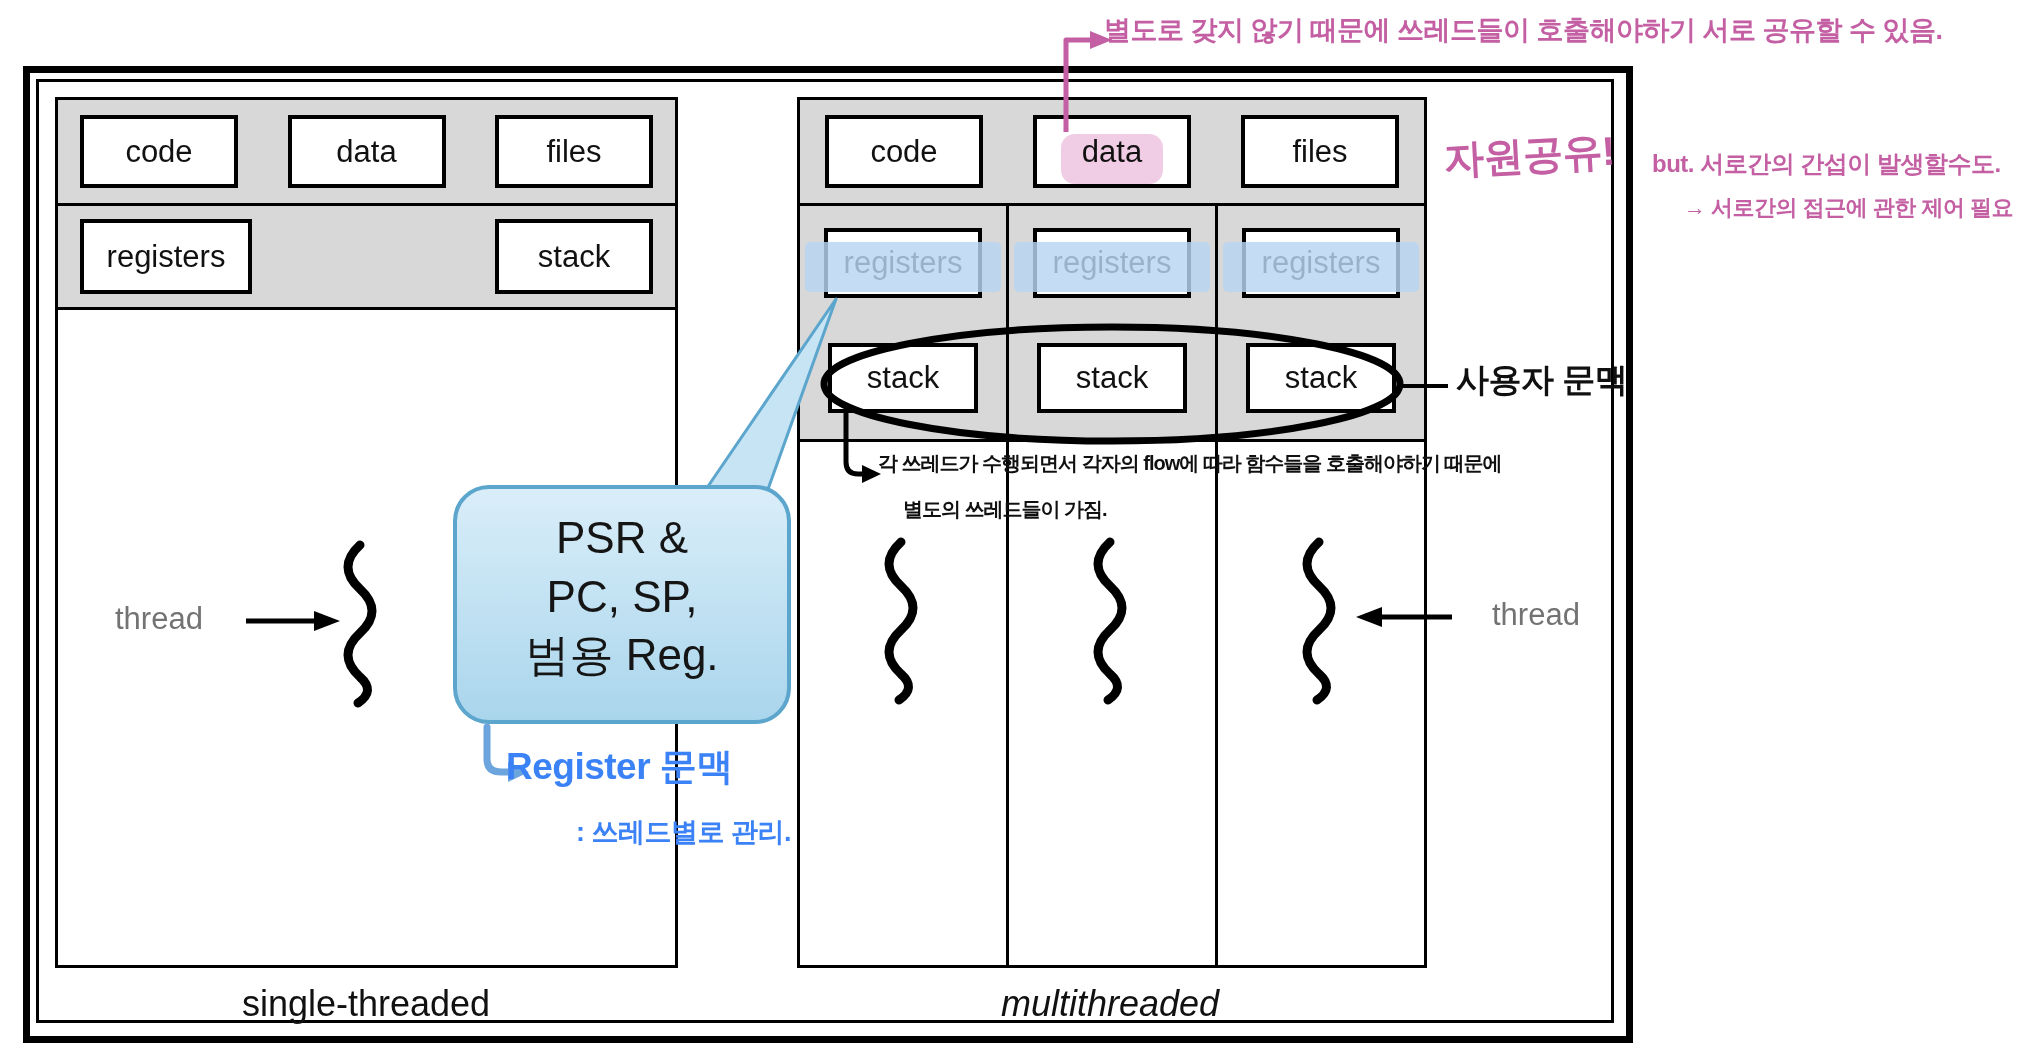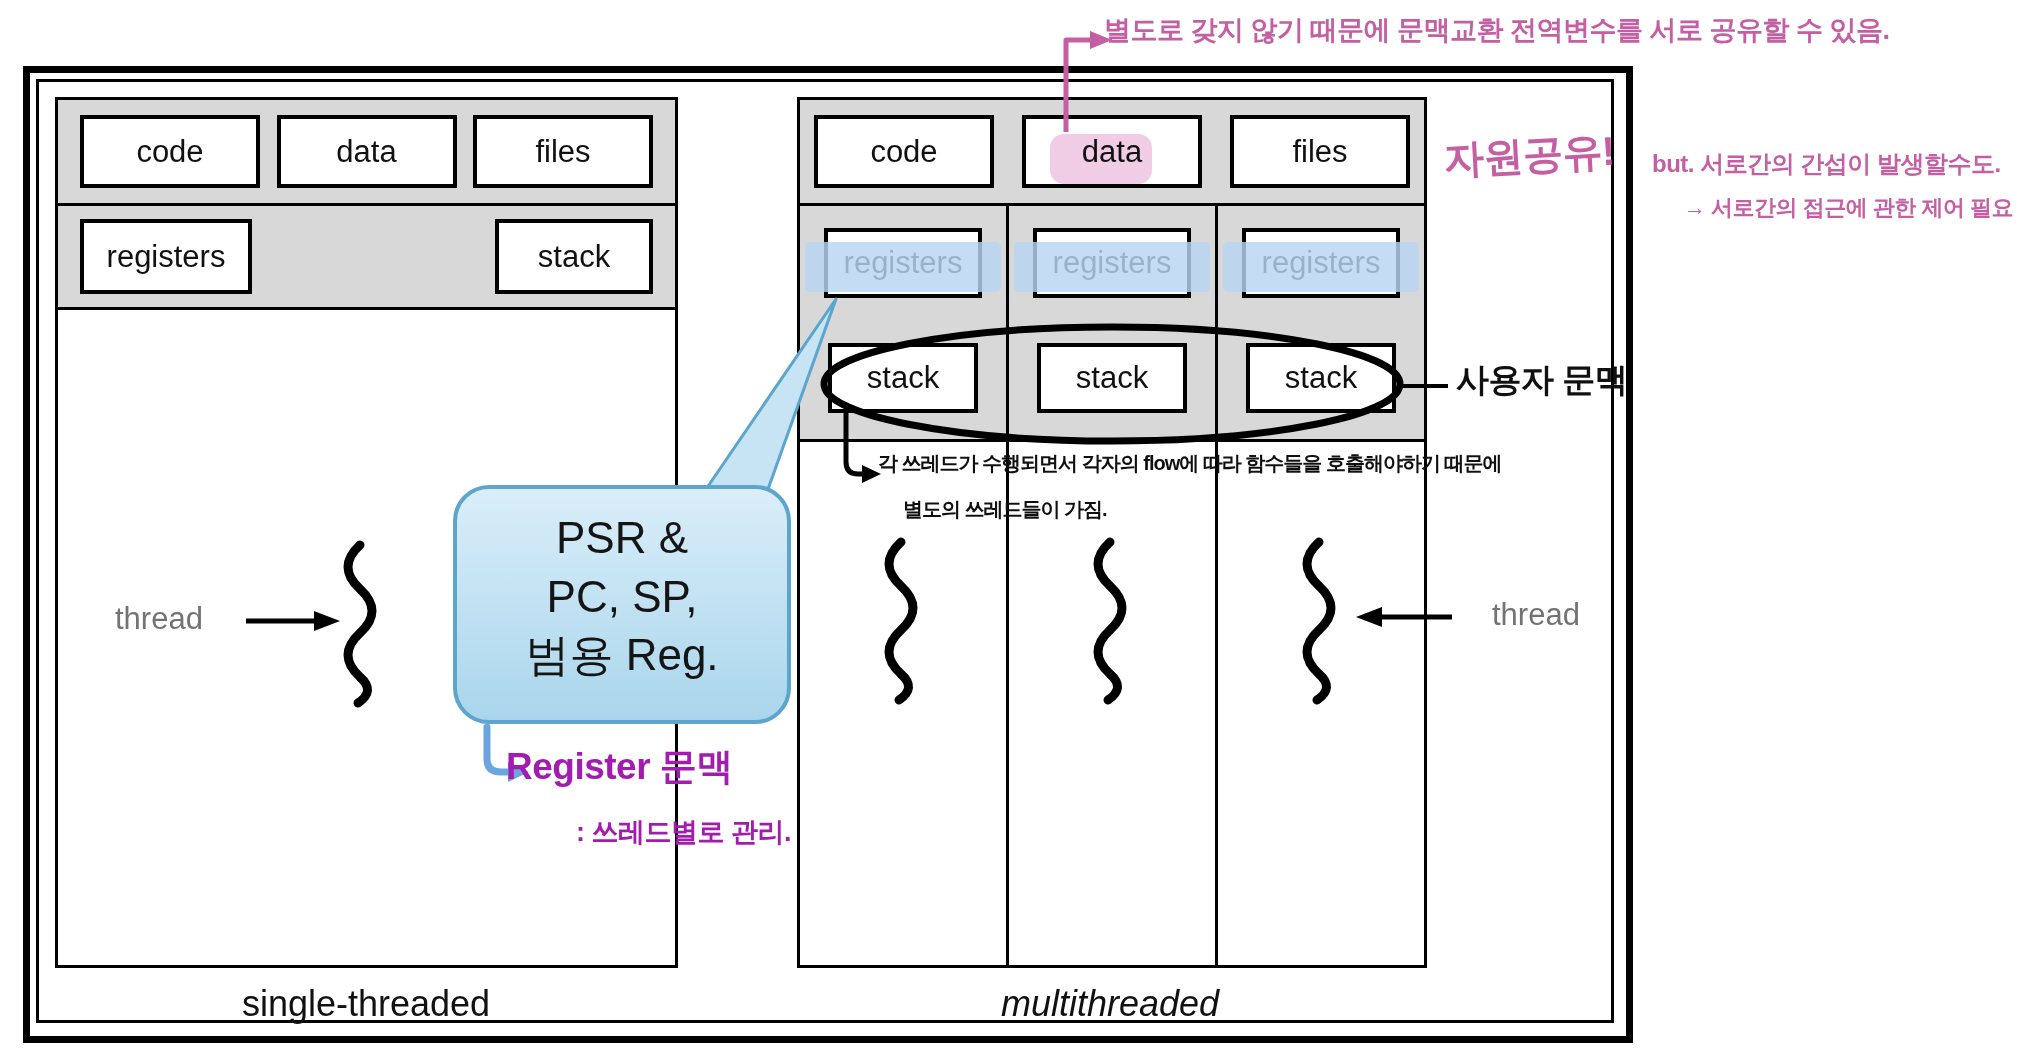--- a/index.html
+++ b/index.html
@@ -16,21 +16,21 @@
   .panel-right{left:797px;width:624px;height:865px;}
 
   .gray-row{background:#d8d8d8;border-bottom:3px solid #000;display:flex;align-items:center;}
   .hdr-row{height:103px;justify-content:space-between;padding:0 22px;}
   .hdr-row-cols{height:103px;padding:0;}
   .hdr-cell{flex:1;display:flex;justify-content:center;}
   .reg-row{height:101px;justify-content:space-between;padding:0 22px;}
 
   .box{background:#fff;border:4px solid #000;display:flex;align-items:center;justify-content:center;
        font-size:31px;color:#111;position:relative;box-sizing:border-box;}
-  .box-h{width:180px;height:73px;}
+  .box-h{width:158px;height:73px;}
   .box-reg-l{width:172px;height:75px;}
   .box-st-l{width:158px;height:75px;}
 
   
   .cols{display:flex;height:calc(100% - 106px);}
   .col{flex:1;position:relative;background:#fff;}
   .col + .col{border-left:3px solid #000;}
   .col-top{height:233px;background:#d8d8d8;border-bottom:3px solid #000;position:relative;
            display:flex;flex-direction:column;align-items:center;}
   .box-reg-c{width:158px;height:70px;margin-top:22px;z-index:1;}
@@ -44,21 +44,21 @@
   
   .caption{position:absolute;top:983px;transform:translateX(-50%);font-size:36px;color:#111;z-index:2;text-align:center;}
 
   
   .overlay{position:absolute;left:0;top:0;width:2038px;height:1060px;z-index:5;pointer-events:none;}
 
   
   .ann{position:absolute;z-index:6;white-space:nowrap;pointer-events:none;}
   .hand{letter-spacing:-0.5px;}
   .pink{color:#c35fa2;font-weight:700;}
-  .blue{color:#a21caf;font-weight:700;}
+  .blue{color:#3b82f6;font-weight:700;}
   .black-hand{color:#101010;font-weight:700;}
   .serif-label{font-size:31px;color:#737373;}
 
   .bubble-text{position:absolute;left:455px;top:509px;width:334px;z-index:6;text-align:center;
                font-size:44px;line-height:1.33;color:#151515;pointer-events:none;}
 </style>
 </head>
 <body>
 
 <div class="stage">
@@ -186,21 +186,21 @@
     <polygon points="700,498 836,299 762,506" fill="#c6e4f4" stroke="#5ca5cd" stroke-width="3" stroke-linejoin="round"></polygon>
     <rect x="455" y="487" width="334" height="235" rx="34" fill="url(#bubbleGrad)" stroke="#5ca5cd" stroke-width="4"></rect>
   </svg>
 
   <div class="bubble-text">
     <div>PSR &amp;</div>
     <div>PC, SP,</div>
     <div>범용 Reg.</div>
   </div>
 
-  <div class="ann hand pink" style="left:1104px;top:12px;font-size:27px;">별도로 갖지 않기 때문에 문맥교환 전역변수를 서로 공유할 수 있음.</div>
+  <div class="ann hand pink" style="left:1104px;top:12px;font-size:27px;">별도로 갖지 않기 때문에 쓰레드들이 호출해야하기 서로 공유할 수 있음.</div>
 
   <div class="ann hand pink" style="left:1444px;top:128px;font-size:40px;transform:rotate(-3deg);">자원공유!</div>
 
   <div class="ann hand pink" style="left:1652px;top:148px;font-size:24px;">but. 서로간의 간섭이 발생할수도.</div>
   <div class="ann hand pink" style="left:1684px;top:193px;font-size:22px;">→ 서로간의 접근에 관한 제어 필요</div>
 
   <div class="ann hand black-hand" style="left:1456px;top:358px;font-size:33px;">사용자 문맥</div>
 
   <div class="ann hand black-hand" style="left:878px;top:450px;font-size:20px;letter-spacing:-1px;">각 쓰레드가 수행되면서 각자의 flow에 따라 함수들을 호출해야하기 때문에</div>
   <div class="ann hand black-hand" style="left:903px;top:496px;font-size:20px;letter-spacing:-1px;">별도의 쓰레드들이 가짐.</div>

